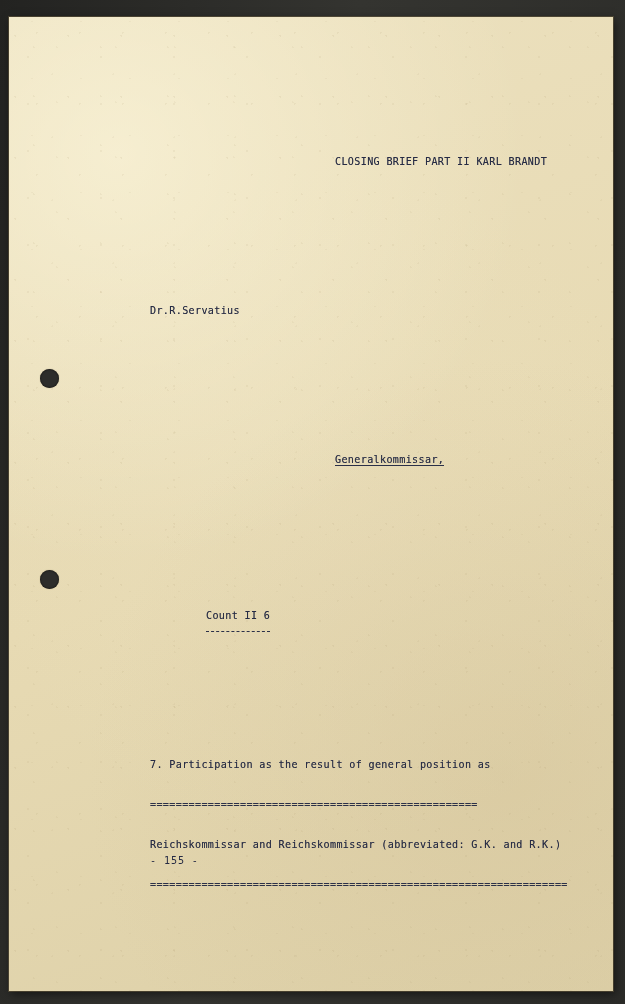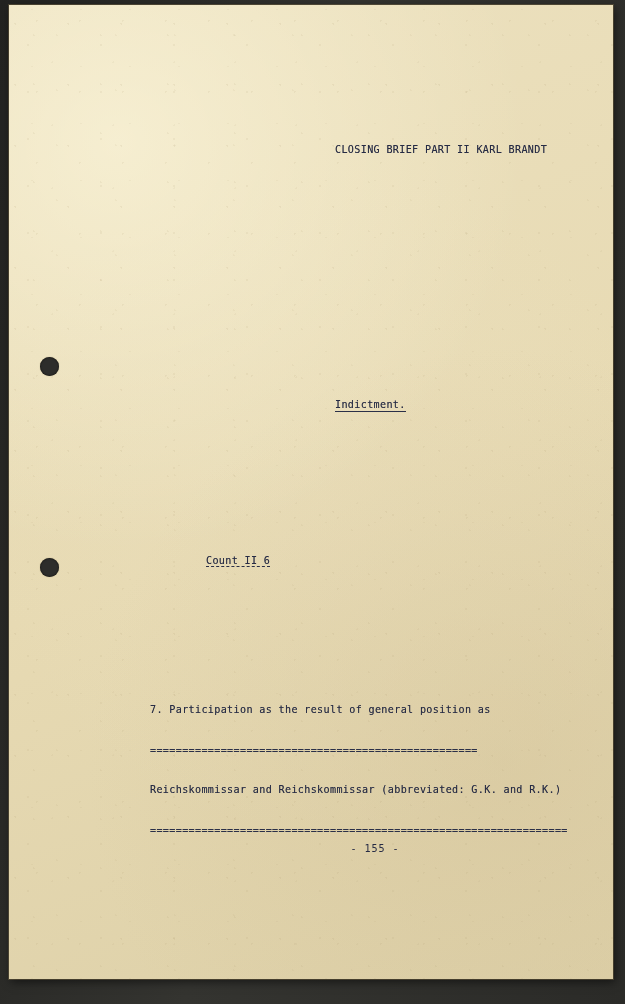--- a/index.html
+++ b/index.html
@@ -22,21 +22,21 @@
     width: 625px;
     height: 1004px;
     background:
       linear-gradient(100deg, #232321 0%, #343430 45%, #2b2b28 100%);
   }
 
   
   #paper-sheet {
     position: absolute;
     left: 9px;
-    top: 5px;
+    top: 17px;
     width: 604px;
     height: 974px;
     background: #e9ddb8;
     background-image:
       radial-gradient(circle at 18% 14%, rgba(255,250,226,0.55) 0%, rgba(255,250,226,0) 42%),
       radial-gradient(circle at 82% 78%, rgba(208,190,148,0.38) 0%, rgba(208,190,148,0) 46%),
       radial-gradient(circle at 52% 50%, rgba(236,225,192,0.35) 0%, rgba(236,225,192,0) 60%),
       linear-gradient(160deg, #ece1bf 0%, #e7dab3 52%, #ddd0a8 100%);
     box-shadow:
       0 0 0 1px rgba(120,104,68,0.45),
@@ -91,21 +91,21 @@
   .half-blank { height: 7px; }
 
   
   .ul {
     border-bottom: 1px solid #2b3048;
     padding-bottom: 0.5px;
   }
   
   .ul-dash {
     border-bottom: 1.5px dashed #2b3048;
-    padding-bottom: 0;
+    padding-bottom: 10px;
     margin-top: 15px;
   }
 
   
   .eq-rule {
     color: #2b3048;
     font-size: 10.1px;
     line-height: 9px;
     letter-spacing: 0.35px;
     white-space: pre;
@@ -113,21 +113,20 @@
   }
 
   .indent-head { padding-left: 185px; }
   .indent-count { padding-left: 56px; }
 
   #page-number {
     position: absolute;
     left: 141px;
     top: 838px;
     width: 450px;
-    text-align: center;
     color: #262b44;
     font-size: 10.1px;
     letter-spacing: 0.9px;
     font-family: "DejaVu Sans Mono", "Liberation Mono", monospace;
   }
 </style>
 </head>
 <body>
 
 <div id="scan-backdrop"></div>
@@ -138,25 +137,26 @@
   <div class="punch-hole" id="punch-hole-upper"></div>
   <div class="punch-hole" id="punch-hole-lower"></div>
 
   <div id="typed-content">
 
     <div class="line indent-head">CLOSING BRIEF PART II KARL BRANDT</div>
 
     <div class="blank"></div>
     <div class="half-blank"></div>
 
+    <div class="line">Dr.R.Servatius</div>
 
     <div class="blank"></div>
     <div class="half-blank"></div>
 
-    <div class="line indent-head"><span class="ul">Indictment.</span></div>
+    <div class="line indent-head"><span class="ul">Generalkommissar,</span></div>
 
     <div class="blank"></div>
     <div class="blank"></div>
 
     <div class="line indent-count"><span class="ul-dash">Count II 6</span></div>
 
     <div class="blank"></div>
     <div class="half-blank"></div>
 
     <div class="line">7. Participation as the result of general position as</div>

